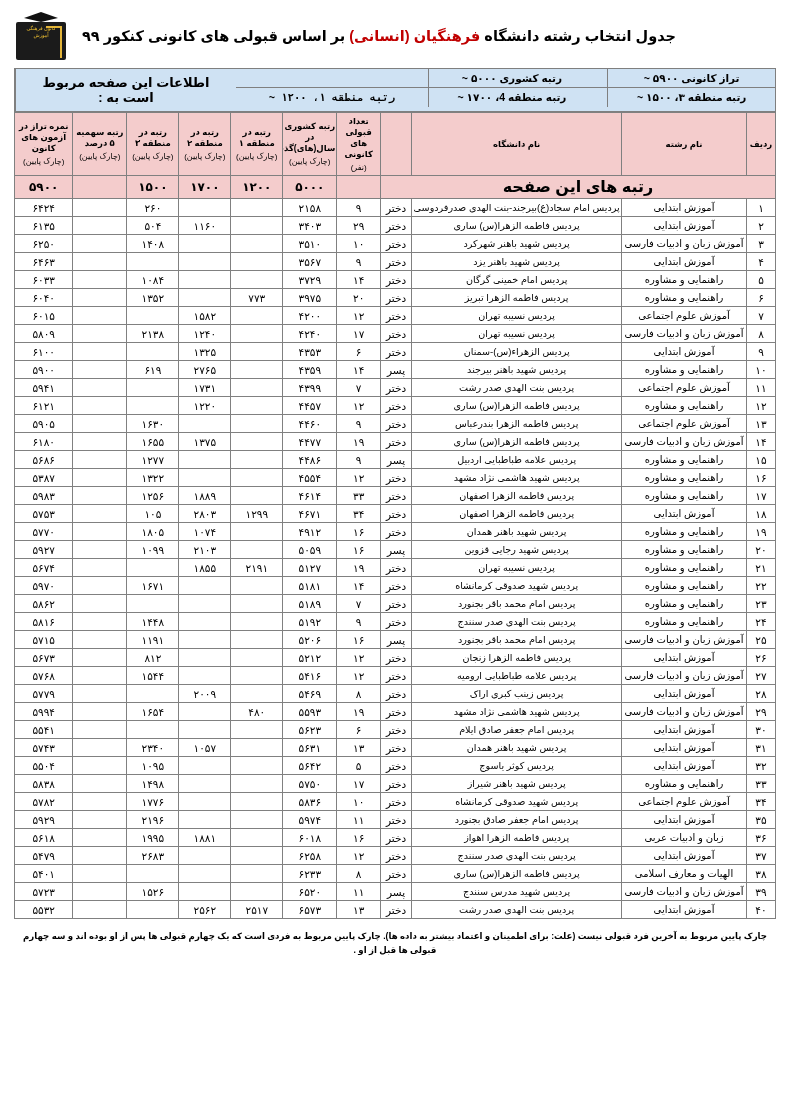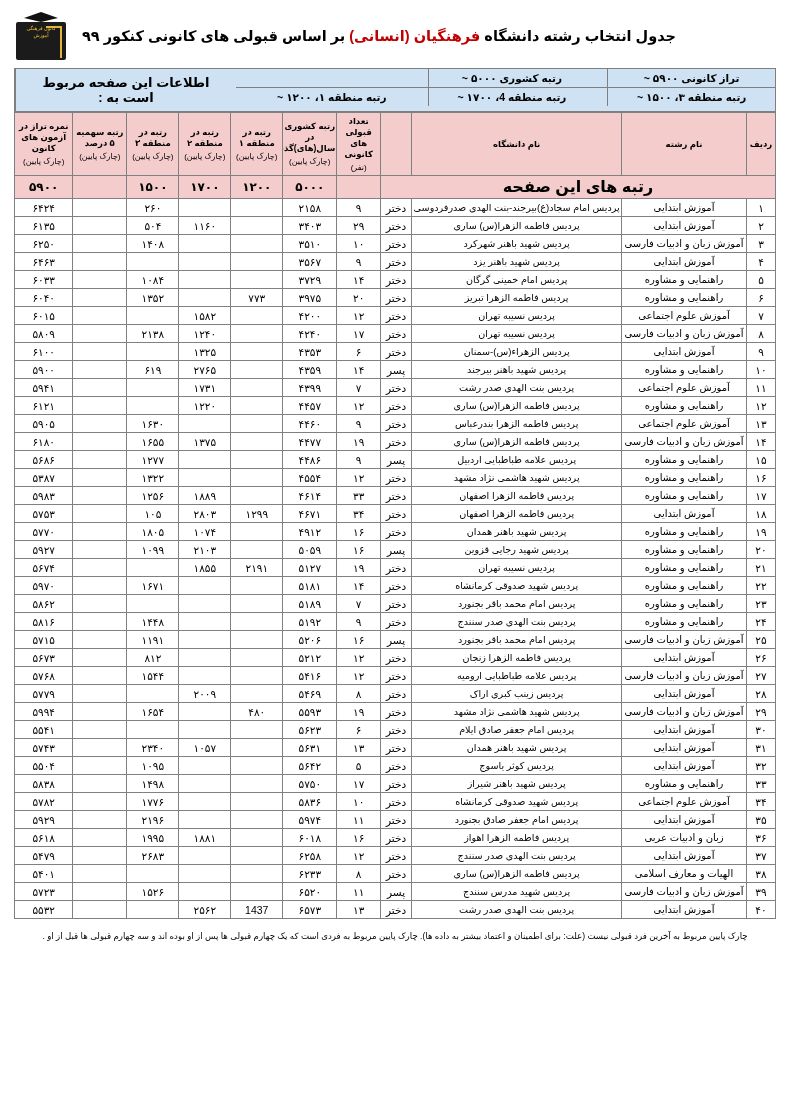--- a/index.html
+++ b/index.html
@@ -111,21 +111,21 @@
     font-weight: bold;
     text-align: center;
   }
   .infoband .rowline:first-child { border-bottom: 1px solid #7f7f7f; }
   .infoband .rowline > div {
     padding: 3px 2px;
     box-sizing: border-box;
     margin-left: 12px;
   }
   .infoband .seg3 { width: 33.33%; border-left: 1px solid #7f7f7f; }
-  .infoband .seg3.last { border-left: none; }
+  .infoband .seg3.last { border-left: none; font-family: Liberation Mono, monospace; }
 
   
   table.main {
     width: 100%;
     border-collapse: collapse;
     table-layout: fixed;
     font-size: 10px;
   }
   table.main th, table.main td {
     border: 1px solid #808080;
@@ -168,20 +168,21 @@
   td.univ {
     text-align: center;
     font-size: 9.6px;
   }
   td.num { font-size: 10.5px; }
   .footer {
     margin-top: 10px;
     font-size: 8.6px;
     text-align: center;
     line-height: 14px;
+    font-weight: bold;
   }
 </style>
 </head>
 <body>
 
 <div class="page">
 
   <div class="header">
     <div class="logo">
       <div class="cap"></div>
@@ -777,21 +778,21 @@
           <td class="num"></td>
           <td class="num">۵۷۲۳</td>
         </tr>
         <tr>
           <td class="num">۴۰</td>
           <td class="name">آموزش ابتدایی</td>
           <td class="univ">پردیس بنت الهدی صدر رشت</td>
           <td class="num">دختر</td>
           <td class="num">۱۳</td>
           <td class="num">۶۵۷۳</td>
-          <td class="num">1437</td>
+          <td class="num">۲۵۱۷</td>
           <td class="num">۲۵۶۲</td>
           <td class="num"></td>
           <td class="num"></td>
           <td class="num">۵۵۳۲</td>
         </tr>
       </tbody>
   </table>
 
   <div class="footer">چارک پایین مربوط به آخرین فرد قبولی نیست (علت: برای اطمینان و اعتماد بیشتر به داده ها). چارک پایین مربوط به فردی است که یک چهارم قبولی ها پس از او بوده اند و سه چهارم قبولی ها قبل از او .</div>
 </div>

